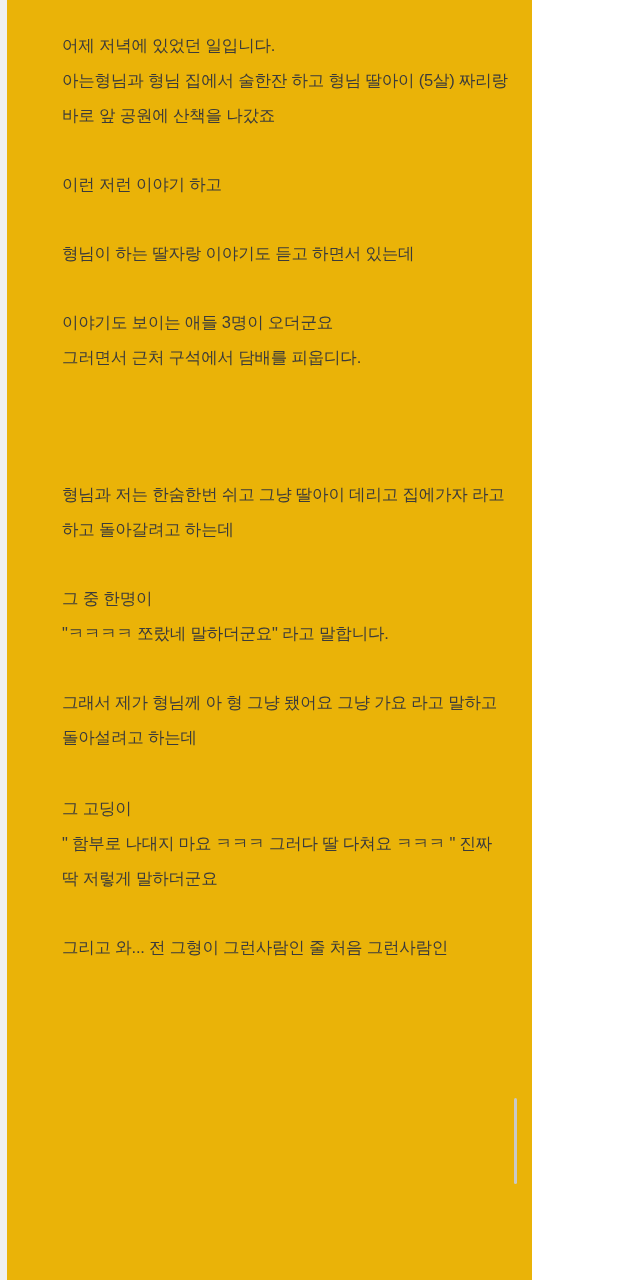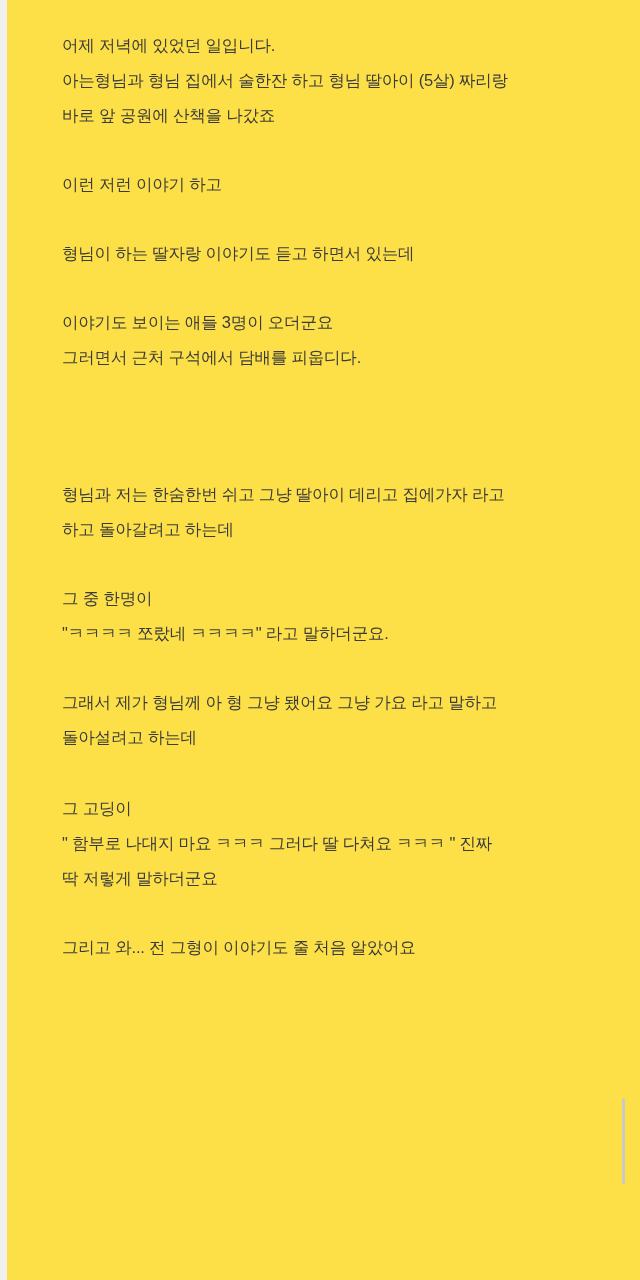--- a/index.html
+++ b/index.html
@@ -7,23 +7,23 @@
     padding: 0;
   }
   body {
     width: 640px;
     height: 1280px;
     background: #ffffff;
     font-family: "Liberation Sans", sans-serif;
   }
   #page {
     position: relative;
-    width: 640px;
+    width: 532px;
     height: 1280px;
-    background: #fde047;
+    background: #eab308;
     overflow: hidden;
   }
   #left-margin-bar {
     position: absolute;
     left: 0;
     top: 0;
     width: 7px;
     height: 1280px;
     background: #f0f0f0;
   }
@@ -72,27 +72,27 @@
     <div class="gap-md"></div>
     <p class="para">이야기도 보이는 애들 3명이 오더군요
 그러면서 근처 구석에서 담배를 피웁디다.</p>
     <div class="gap-md"></div>
     <div class="gap-md"></div>
     <div class="gap-md"></div>
     <p class="para">형님과 저는 한숨한번 쉬고 그냥 딸아이 데리고 집에가자 라고
 하고 돌아갈려고 하는데</p>
     <div class="gap-md"></div>
     <p class="para">그 중 한명이
-"ㅋㅋㅋㅋ 쪼랐네 ㅋㅋㅋㅋ" 라고 말하더군요.</p>
+"ㅋㅋㅋㅋ 쪼랐네 말하더군요" 라고 말합니다.</p>
     <div class="gap-md"></div>
     <p class="para">그래서 제가 형님께 아 형 그냥 됐어요 그냥 가요 라고 말하고
 돌아설려고 하는데</p>
     <div class="gap-lg"></div>
     <p class="para">그 고딩이
 " 함부로 나대지 마요 ㅋㅋㅋ 그러다 딸 다쳐요 ㅋㅋㅋ " 진짜
 딱 저렇게 말하더군요</p>
     <div class="gap-md"></div>
-    <p class="para">그리고 와... 전 그형이 이야기도 줄 처음 알았어요</p>
+    <p class="para">그리고 와... 전 그형이 그런사람인 줄 처음 그런사람인</p>
   </div>
 
   <div id="right-scroll-indicator"></div>
 
 </div>
 
 </body></html>

